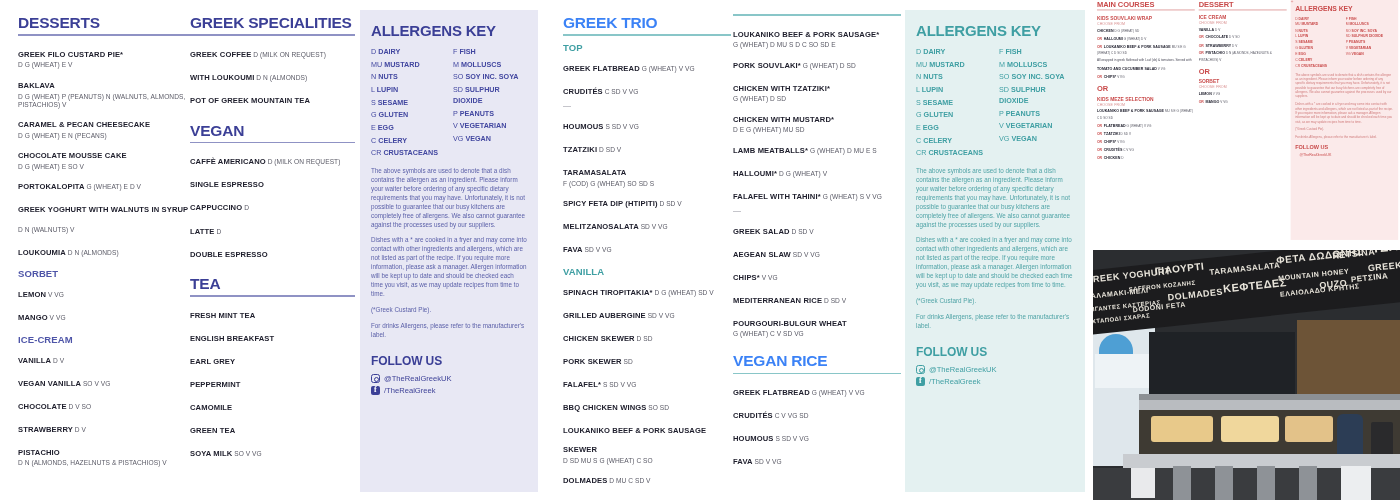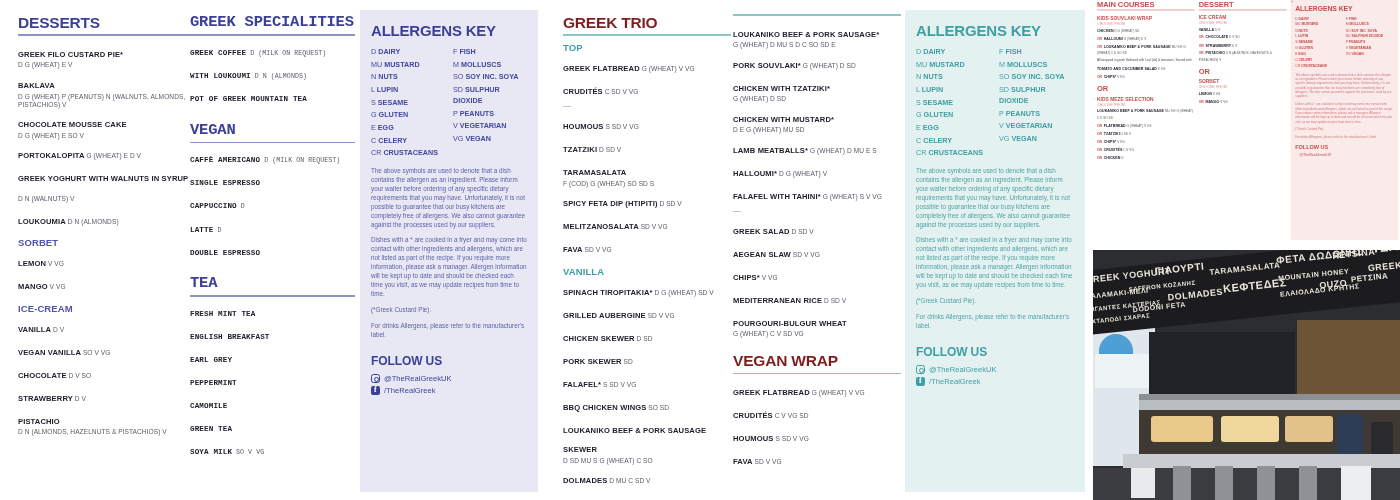--- a/index.html
+++ b/index.html
@@ -21,21 +21,21 @@
   }
   .page-blue { left: 0; width: 545px; }
   .page-teal { left: 547px; width: 546px; }
 
   .cols { position: relative; width: 100%; height: 100%; padding: 10px 8px 0 8px; }
 
   .col { position: absolute; top: 14px; }
 
   
   .c-desserts   { left: 18px;  width: 172px; }
-  .c-greekspec  { left: 190px; width: 165px; font-family: Liberation Mono, monospace; }
+  .c-greekspec  { left: 190px; width: 165px; }
   .c-akey-blue  { left: 360px; width: 178px; top: 10px; }
 
   
   .c-trio       { left: 16px;  width: 168px; }
   .c-souv       { left: 186px; width: 168px; }
   .c-akey-teal  { left: 358px; width: 180px; top: 10px; }
 
   
   h1.sec {
     font-size: 15.5px;
@@ -54,21 +54,21 @@
   }
 
   
   .blue h1.sec  { color: #3b3f96; }
   .blue .rule   { background: #8f92c4; }
   .blue h2.sub  { color: #4e55a8; }
   .blue .nm     { color: #1d1d2b; }
   .blue .alg    { color: #5a5a66; }
 
   
-  .teal h1.sec  { color: #7f1d1d; }
+  .teal h1.sec  { color: #3b82f6; }
   .teal .rule   { background: #89c6c8; }
   .teal h2.sub  { color: #3f9fa3; }
   .teal .nm     { color: #1d1d2b; }
   .teal .alg    { color: #5a5a66; }
 
   
   .item { margin-bottom: 3.5px; line-height: 1.22; }
   .nm {
     font-size: 7.6px;
     font-weight: bold;
@@ -210,20 +210,21 @@
 
   <div class="page page-blue blue">
     <div class="cols">
 
       <div class="col c-desserts">
         <h1 class="sec">DESSERTS</h1>
         <div class="rule"></div>
         <div id="list-desserts">
             <div class="item"><span class="nm">GREEK FILO CUSTARD PIE*</span><span class="alg alg-blk">D G (WHEAT) E V</span></div>
             <div class="item"><span class="nm">BAKLAVA</span><span class="alg alg-blk">D G (WHEAT) P (PEANUTS) N (WALNUTS, ALMONDS, PISTACHIOS) V</span></div>
+            <div class="item"><span class="nm">CARAMEL &amp; PECAN CHEESECAKE</span><span class="alg alg-blk">D G (WHEAT) E N (PECANS)</span></div>
             <div class="item"><span class="nm">CHOCOLATE MOUSSE CAKE</span><span class="alg alg-blk">D G (WHEAT) E SO V</span></div>
             <div class="item"><span class="nm">PORTOKALOPITA</span><span class="alg"> G (WHEAT) E D V</span></div>
             <div class="item"><span class="nm">GREEK YOGHURT WITH WALNUTS IN SYRUP</span><span class="alg"> D N (WALNUTS) V</span></div>
             <div class="item"><span class="nm">LOUKOUMIA</span><span class="alg"> D N (ALMONDS)</span></div>
           </div>
 
         <h2 class="sub">SORBET</h2>
         <div id="list-sorbet">
             <div class="item"><span class="nm">LEMON</span><span class="alg"> V VG</span></div>
             <div class="item"><span class="nm">MANGO</span><span class="alg"> V VG</span></div>
@@ -363,21 +364,21 @@
             <div class="item"><span class="nm">HALLOUMI*</span><span class="alg"> D G (WHEAT) V</span></div>
             <div class="item"><span class="nm">FALAFEL WITH TAHINI*</span><span class="alg"> G (WHEAT) S V VG</span></div>
             <div class="dash">—</div>
             <div class="item"><span class="nm">GREEK SALAD</span><span class="alg"> D SD V</span></div>
             <div class="item"><span class="nm">AEGEAN SLAW</span><span class="alg"> SD V VG</span></div>
             <div class="item"><span class="nm">CHIPS*</span><span class="alg"> V VG</span></div>
             <div class="item"><span class="nm">MEDITERRANEAN RICE</span><span class="alg"> D SD V</span></div>
             <div class="item"><span class="nm">POURGOURI-BULGUR WHEAT</span><span class="alg alg-blk">G (WHEAT) C V SD VG</span></div>
           </div>
 
-        <h1 class="sec" style="margin-top:14px">VEGAN WRAP</h1>
+        <h1 class="sec" style="margin-top:14px">VEGAN RICE</h1>
         <div class="rule"></div>
         <div id="list-vegan-plate">
             <div class="item"><span class="nm">GREEK FLATBREAD</span><span class="alg"> G (WHEAT) V VG</span></div>
             <div class="item"><span class="nm">CRUDITÉS</span><span class="alg"> C V VG SD</span></div>
             <div class="item"><span class="nm">HOUMOUS</span><span class="alg"> S SD V VG</span></div>
             <div class="item"><span class="nm">FAVA</span><span class="alg"> SD V VG</span></div>
           </div>
 
       </div>
 

